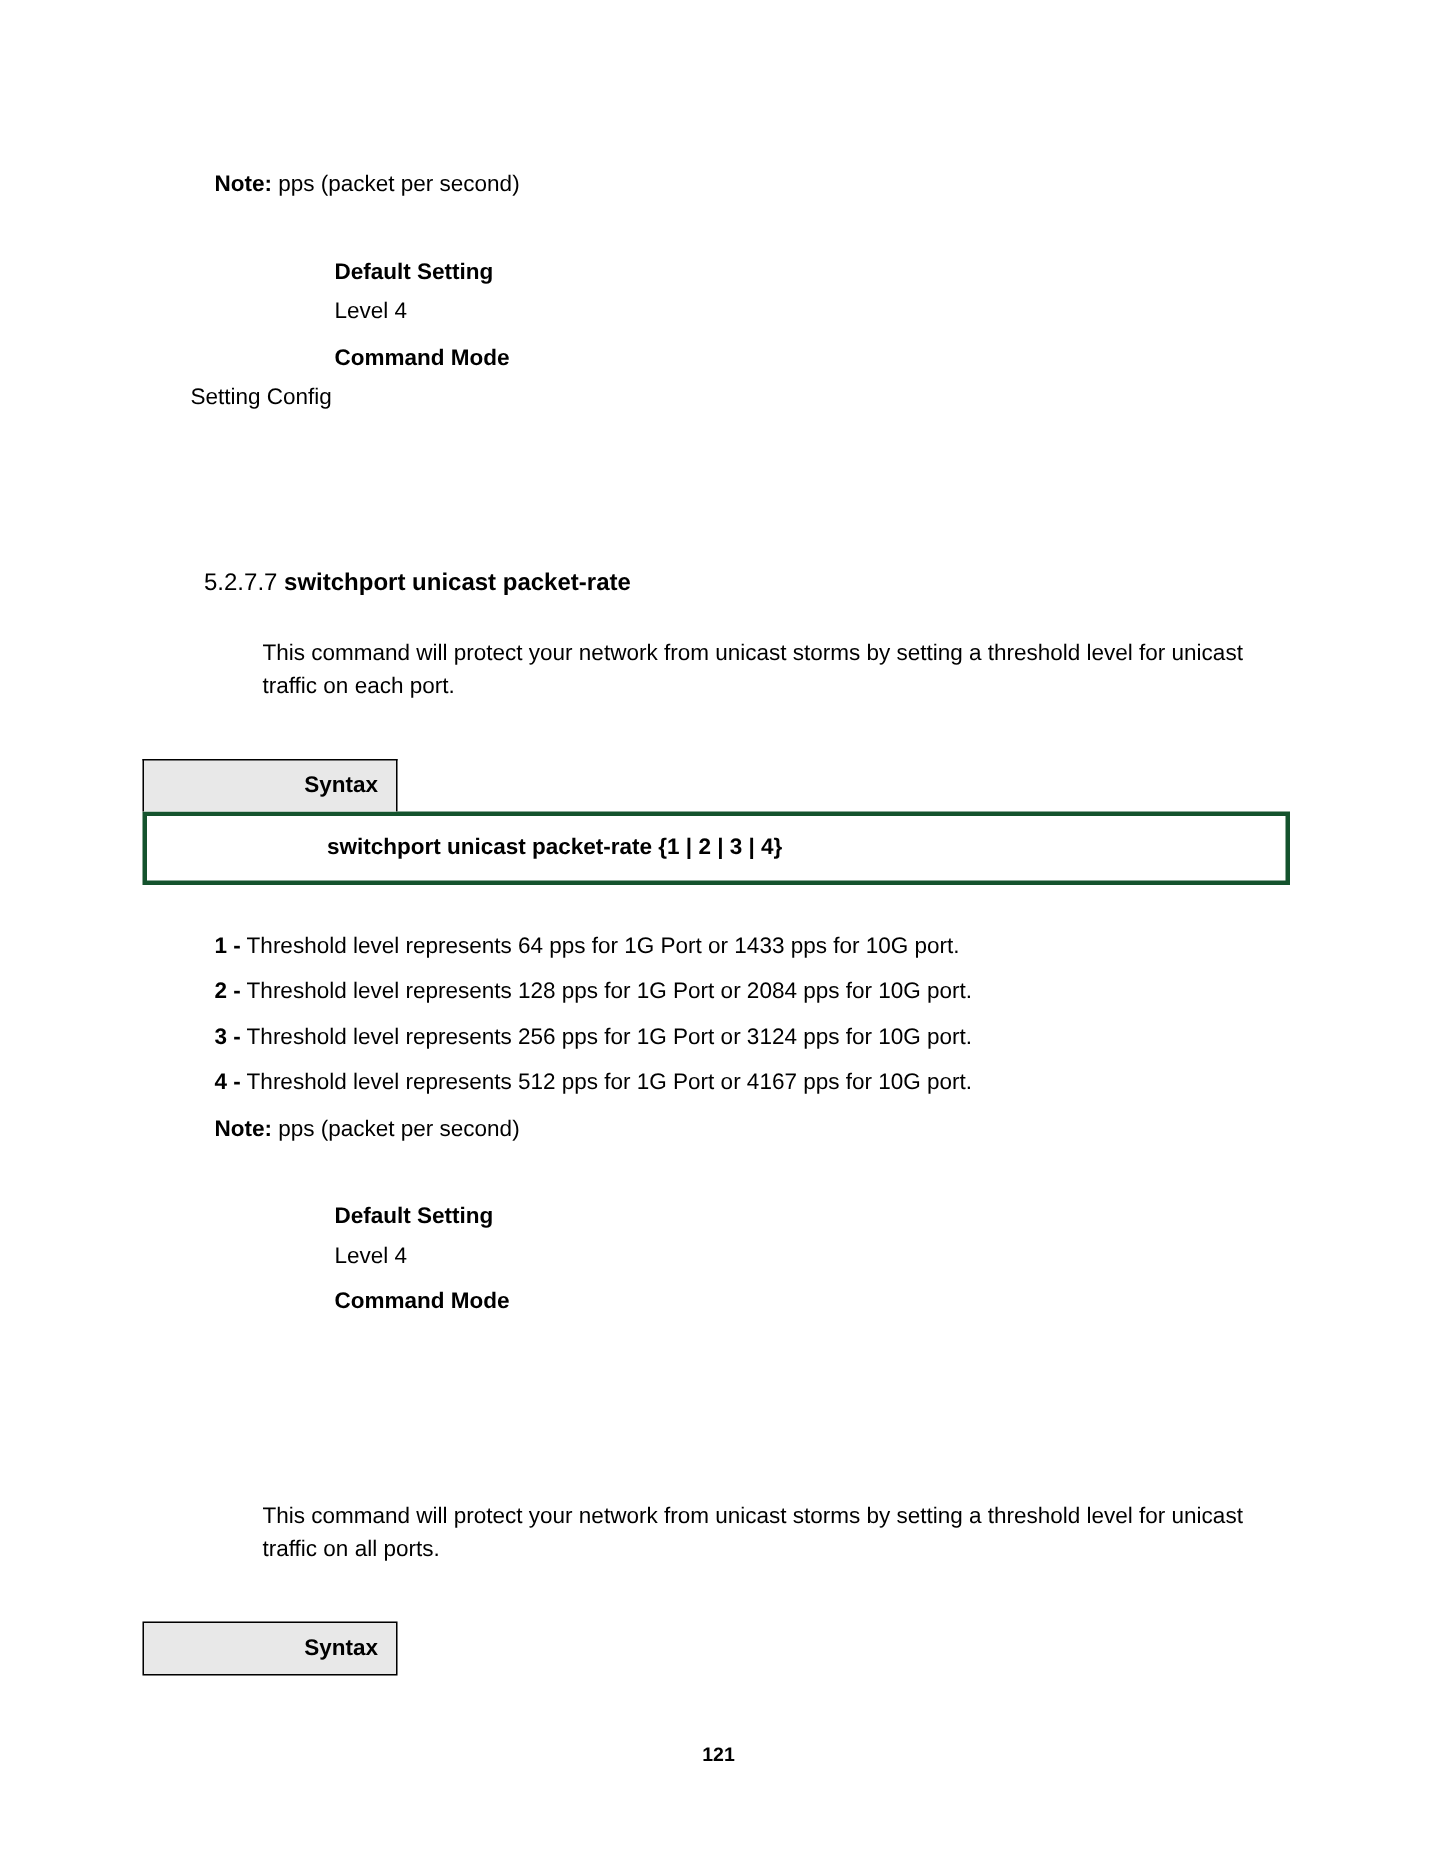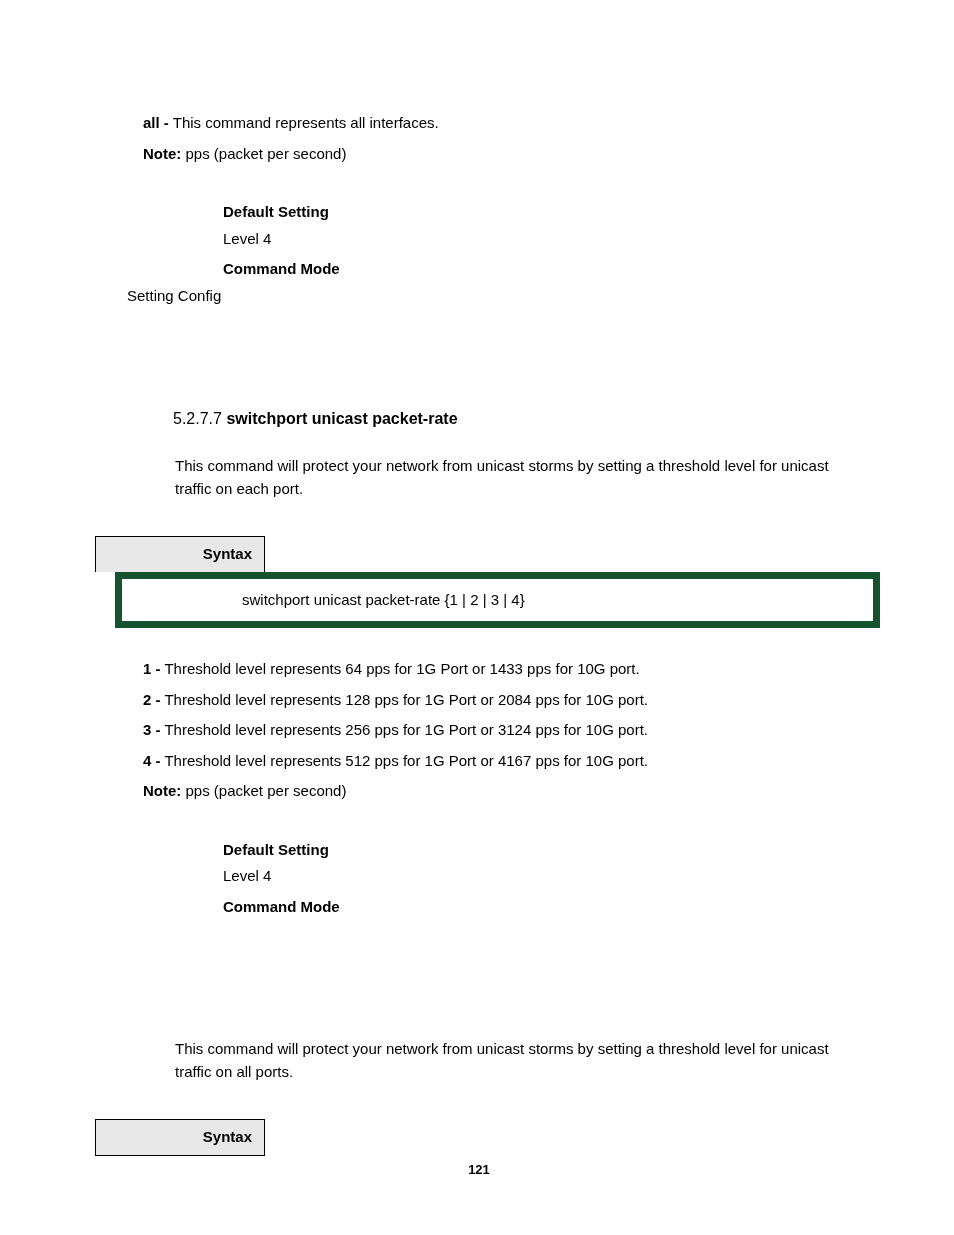--- a/index.html
+++ b/index.html
@@ -37,21 +37,21 @@
     .para-tight {
       margin-bottom: 4px;
     }
     .section-gap {
       margin-top: 100px;
       margin-bottom: 20px;
     }
     .section-title {
       font-size: 16px;
       font-weight: bold;
-      margin-left: 78px;
+      margin-left: 41px;
       margin-bottom: 24px;
     }
     .section-number {
       font-weight: normal;
     }
     .section-name {
       font-weight: bold;
     }
     .desc-block {
       margin-left: 80px;
@@ -67,25 +67,24 @@
       display: inline-block;
       border: 1px solid #000;
       border-bottom: none;
       background: #e8e8e8;
       padding: 6px 12px 6px 12px;
       text-align: right;
       width: 170px;
       font-weight: bold;
     }
     .syntax-box {
-      border: 7px solid #14532d;
+      border: 3px solid #14532d;
       padding: 10px 20px 10px 120px;
-      font-weight: normal;
+      font-weight: bold;
       width: 765px;
-      margin-left: 20px;
     }
     .syntax-tab-only {
       display: inline-block;
       border: 1px solid #000;
       background: #e8e8e8;
       padding: 6px 12px 6px 12px;
       text-align: right;
       width: 170px;
       font-weight: bold;
     }
@@ -107,23 +106,20 @@
       text-align: center;
       font-weight: bold;
       font-size: 13px;
     }
   </style>
 </head>
 <body>
 
 <div class="content">
 
-  <p class="para indent-0">
-    <span class="bold">all -</span><span> This command represents all interfaces.</span>
-  </p>
 
   <p class="para indent-0">
     <span class="bold">Note:</span><span> pps (packet per second)</span>
   </p>
 
   <div class="heading-block">
     <p class="para-tight indent-1 bold">Default Setting</p>
     <p class="para indent-1">Level 4</p>
     <p class="para-tight indent-1 bold">Command Mode</p>
   </div>

